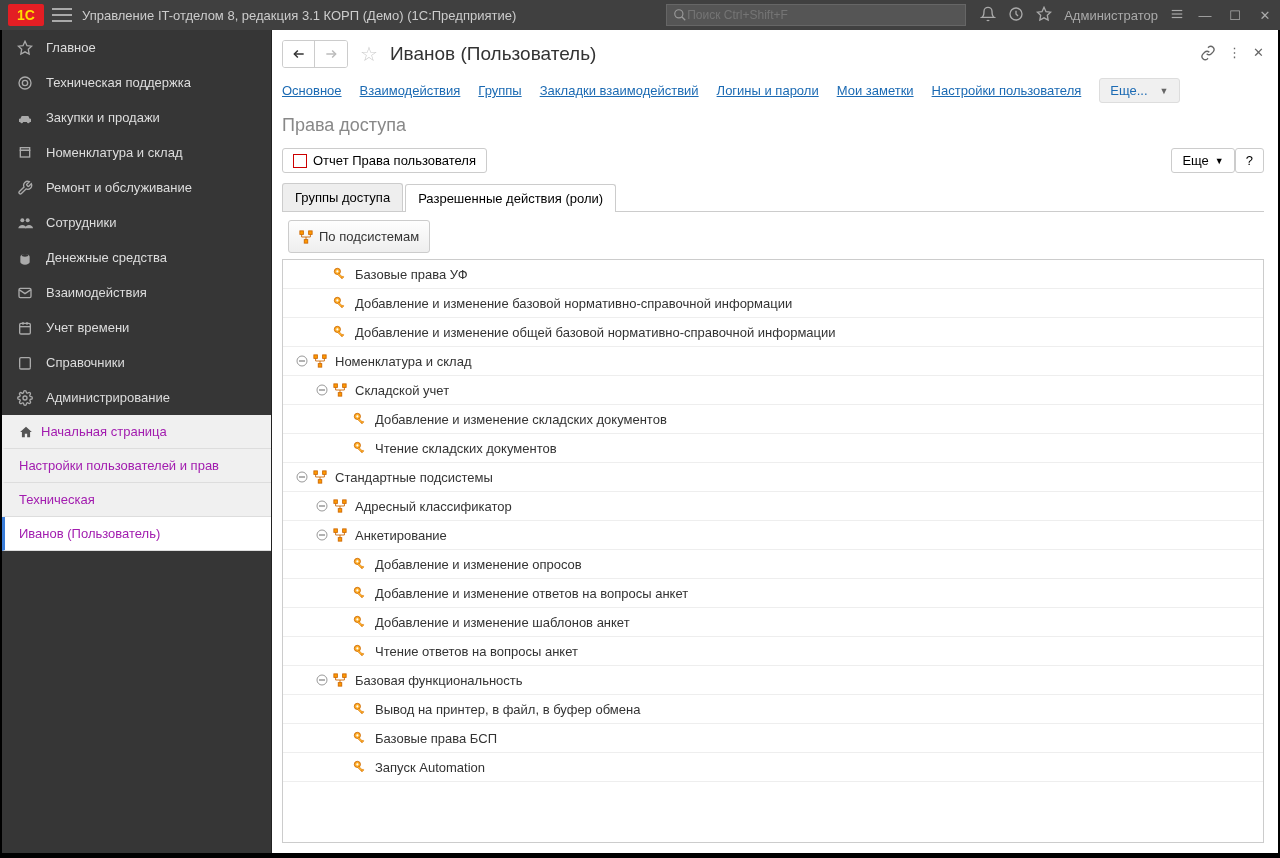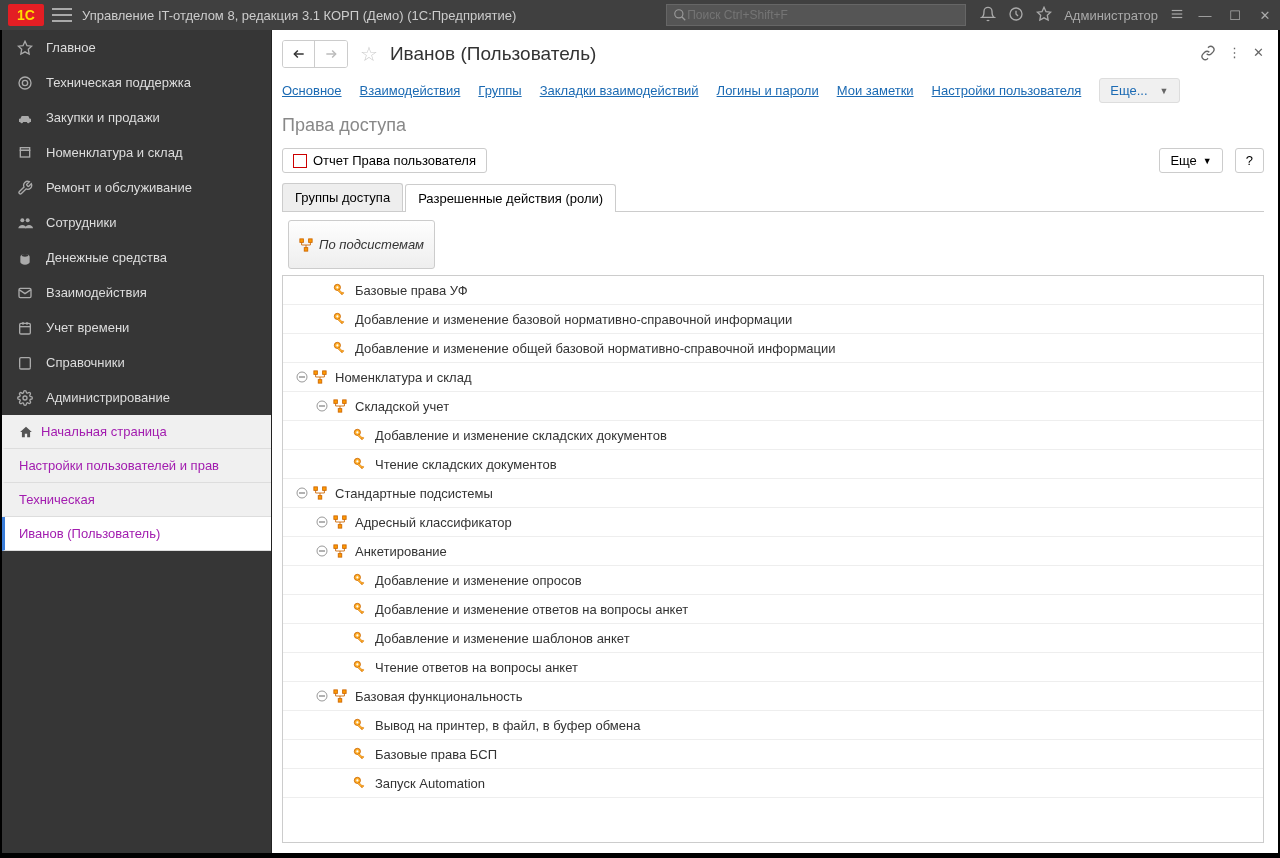--- a/index.html
+++ b/index.html
@@ -31,29 +31,29 @@
 .nav-btn { width: 32px; height: 26px; display: flex; align-items: center; justify-content: center; cursor: pointer; background: #fff; }
 .nav-btn:first-child { border-right: 1px solid #ccc; }
 .star-icon { color: #ccc; font-size: 20px; margin: 0 4px; cursor: pointer; }
 .page-title { font-size: 19px; color: #333; font-weight: normal; }
 .main-header-right { margin-left: auto; display: flex; gap: 12px; color: #666; }
 .main-header-right span { cursor: pointer; }
 .tabs-links { display: flex; gap: 18px; margin-bottom: 12px; flex-wrap: wrap; align-items: center; }
 .tabs-links a { color: #1b6ab3; text-decoration: underline; cursor: pointer; font-size: 13px; }
 .more-dropdown { background: #f0f0f0; border: 1px solid #ddd; border-radius: 3px; padding: 4px 10px; cursor: pointer; color: #1b6ab3; display: flex; align-items: center; gap: 12px; }
 .section-title { font-size: 18px; color: #888; margin-bottom: 12px; font-weight: normal; }
-.toolbar-row { display: flex; align-items: center; gap: 12px; margin-bottom: 10px; }
+.toolbar-row { display: flex; align-items: center; gap: 0; margin-bottom: 10px; }
 .btn { border: 1px solid #ccc; background: #fff; padding: 4px 10px; border-radius: 3px; cursor: pointer; font-size: 13px; display: flex; align-items: center; gap: 6px; }
 .btn.report::before { content: ""; width: 12px; height: 12px; background: #fff; border: 1px solid #c00; display: inline-block; }
 .toolbar-spacer { flex: 1; }
 .tabs-row { display: flex; border-bottom: 1px solid #ccc; }
 .tab { padding: 6px 12px; border: 1px solid #ccc; border-bottom: none; background: #eee; cursor: pointer; margin-right: 2px; border-radius: 3px 3px 0 0; font-size: 13px; }
 .tab.active { background: #fff; position: relative; top: 1px; }
 .by-subsystems-row { padding: 8px 0 6px 6px; }
-.btn-subsystems { border: 1px solid #ccc; background: linear-gradient(#fefefe,#eee); padding: 16px 10px; border-radius: 3px; cursor: pointer; display: inline-flex; align-items: center; gap: 6px; font-size: 13px; color: #333; font-style: italic; }
+.btn-subsystems { border: 1px solid #ccc; background: linear-gradient(#fefefe,#eee); padding: 8px 10px; border-radius: 3px; cursor: pointer; display: inline-flex; align-items: center; gap: 6px; font-size: 13px; color: #333; }
 .tree-container { border: 1px solid #ccc; flex: 1; overflow-y: scroll; background: #fff; min-height: 0; }
 .tree-row { display: flex; align-items: center; height: 29px; border-bottom: 1px solid #eee; padding-left: 0; }
 .tree-indent { display: inline-block; }
 .expander { width: 14px; height: 14px; display: flex; align-items: center; justify-content: center; margin-right: 4px; cursor: pointer; font-size: 10px; color: #666; }
 .key-icon { width: 14px; height: 14px; margin-right: 8px; }
 .folder-icon { width: 14px; height: 14px; margin-right: 8px; }
 .tree-label { color: #333; font-size: 13px; }
 ::-webkit-scrollbar { width: 16px; }
 ::-webkit-scrollbar-thumb { background: #ccc; border-radius: 8px; border: 3px solid #fff; }
 ::-webkit-scrollbar-track { background: #fff; }

